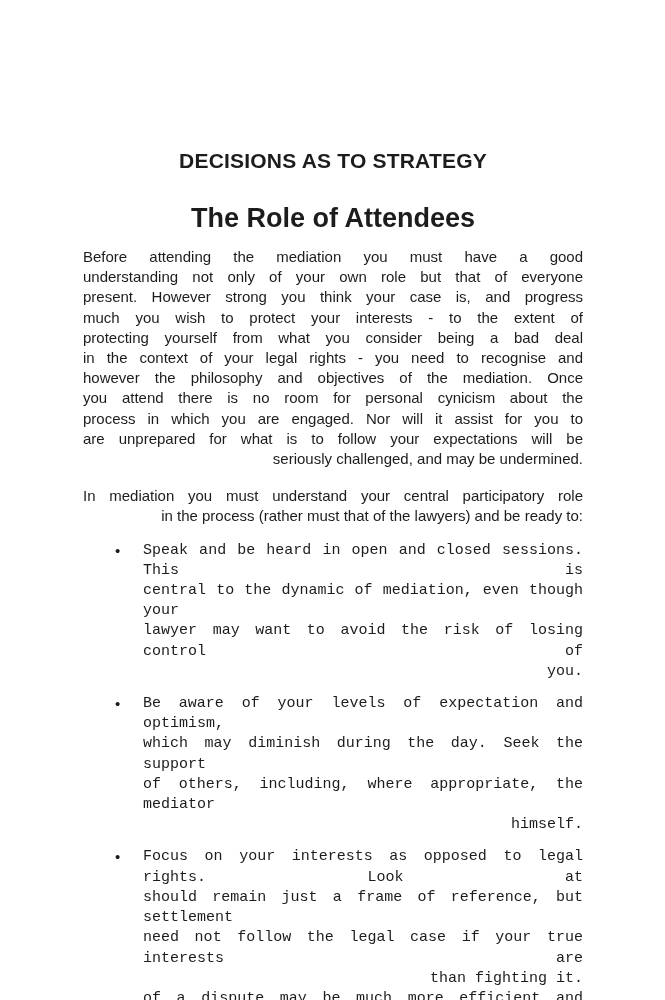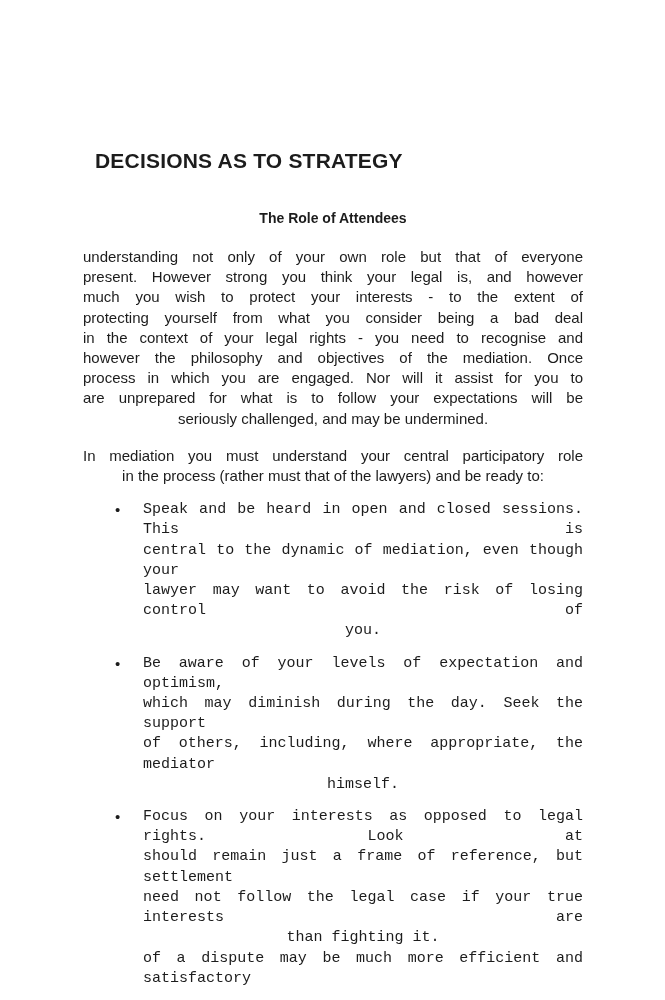--- a/index.html
+++ b/index.html
@@ -19,43 +19,43 @@
     width: 665px;
     height: 1000px;
     overflow: hidden;
     background: #ffffff;
   }
   .content {
     padding-left: 83px;
     padding-right: 82px;
   }
   .title {
-    margin: 12px;
+    margin: 4px;
     margin-top: 149px;
-    text-align: left;
+    text-align: center;
     font-size: 21px;
     font-weight: bold;
     line-height: 24px;
     letter-spacing: 0.2px;
   }
   .subtitle {
     margin: 0;
     margin-top: 33px;
     text-align: center;
-    font-size: 14px;
+    font-size: 27px;
     font-weight: bold;
     line-height: 24px;
   }
   .para {
     margin-top: 17px;
     font-size: 15px;
   }
   .tline {
     line-height: 20.2px;
-    text-align: center;
+    text-align: right;
     white-space: normal;
   }
   .tline.just {
     text-align: justify;
     text-align-last: justify;
   }
   .bullet-list {
     margin-top: 14px;
   }
   .bullet-item {
@@ -75,26 +75,28 @@
   }
 </style>
 </head>
 <body>
 
 <div class="page">
   <div class="content">
     <h1 class="title">DECISIONS AS TO STRATEGY</h1>
     <h2 class="subtitle">The Role of Attendees</h2>
     <div class="para">
+        <div class="tline just">Before attending the mediation you must have a good</div>
         <div class="tline just">understanding not only of your own role but that of everyone</div>
-        <div class="tline just">present. However strong you think your legal is, and however</div>
+        <div class="tline just">present. However strong you think your case is, and progress</div>
         <div class="tline just">much you wish to protect your interests - to the extent of</div>
         <div class="tline just">protecting yourself from what you consider being a bad deal</div>
         <div class="tline just">in the context of your legal rights - you need to recognise and</div>
         <div class="tline just">however the philosophy and objectives of the mediation. Once</div>
+        <div class="tline just">you attend there is no room for personal cynicism about the</div>
         <div class="tline just">process in which you are engaged. Nor will it assist for you to</div>
         <div class="tline just">are unprepared for what is to follow your expectations will be</div>
         <div class="tline">seriously challenged, and may be undermined.</div>
       </div>
     <div class="para">
         <div class="tline just">In mediation you must understand your central participatory role</div>
         <div class="tline">in the process (rather must that of the lawyers) and be ready to:</div>
       </div>
     <div class="bullet-list">
         <div class="bullet-item">

